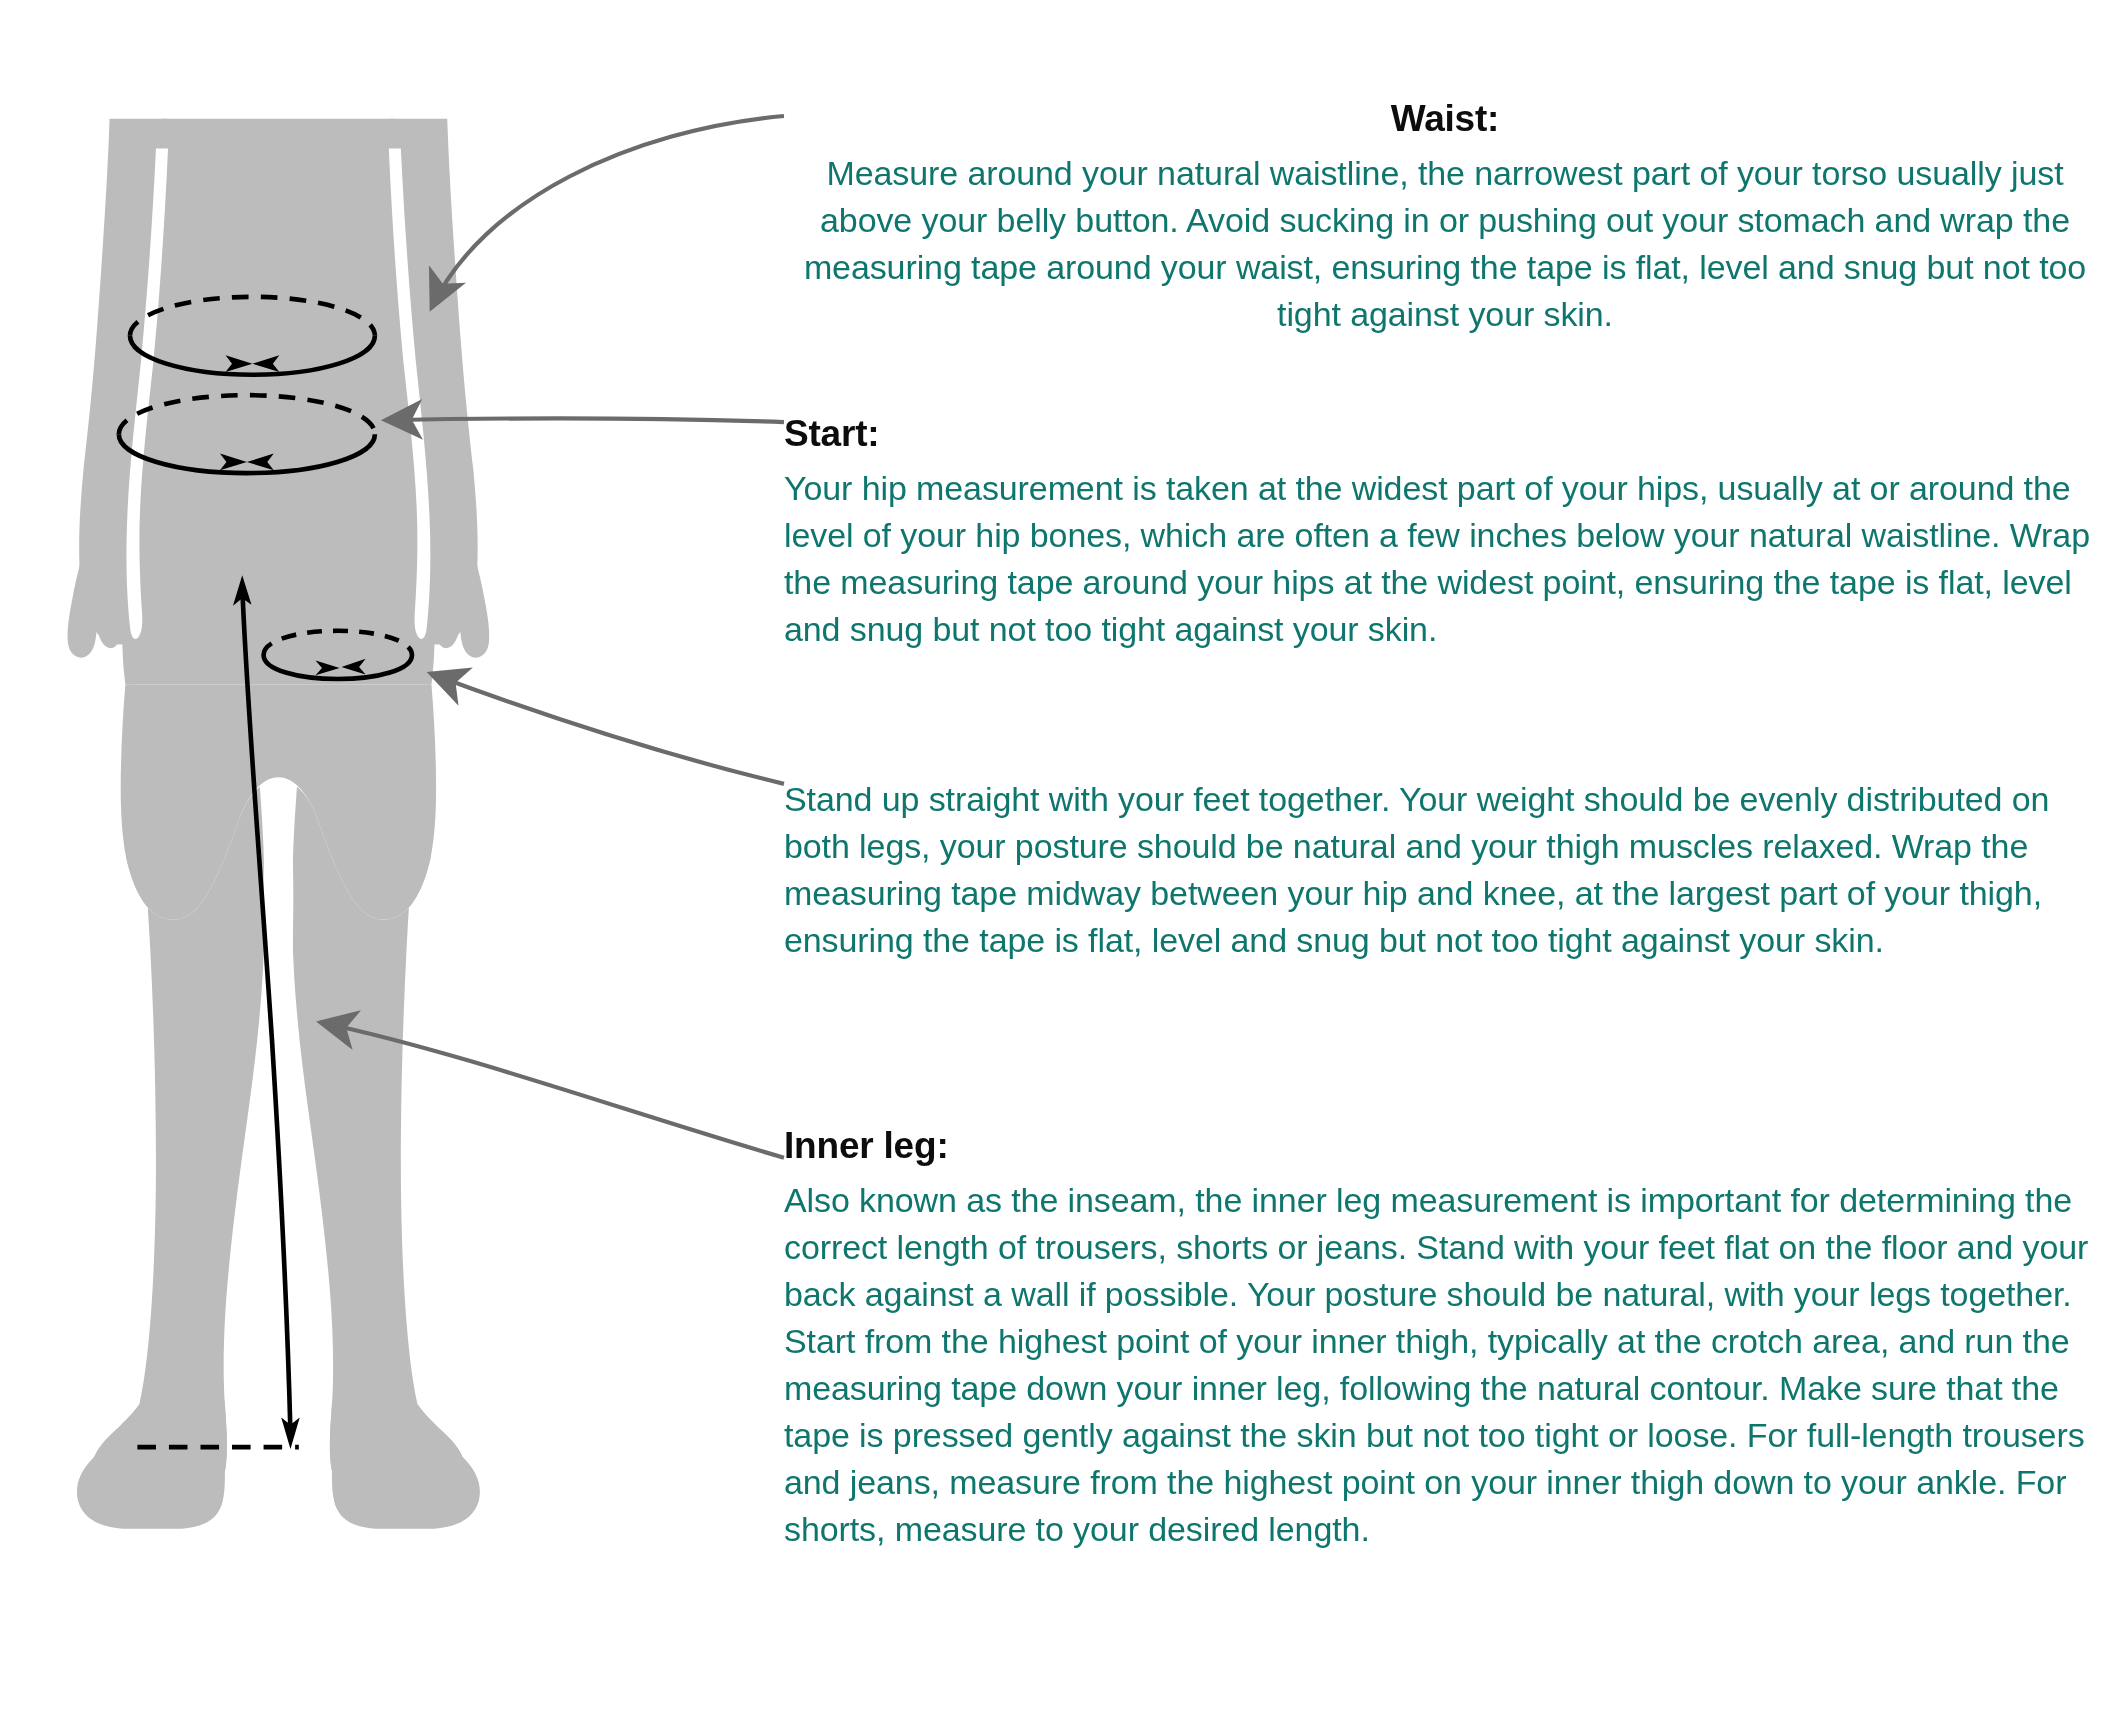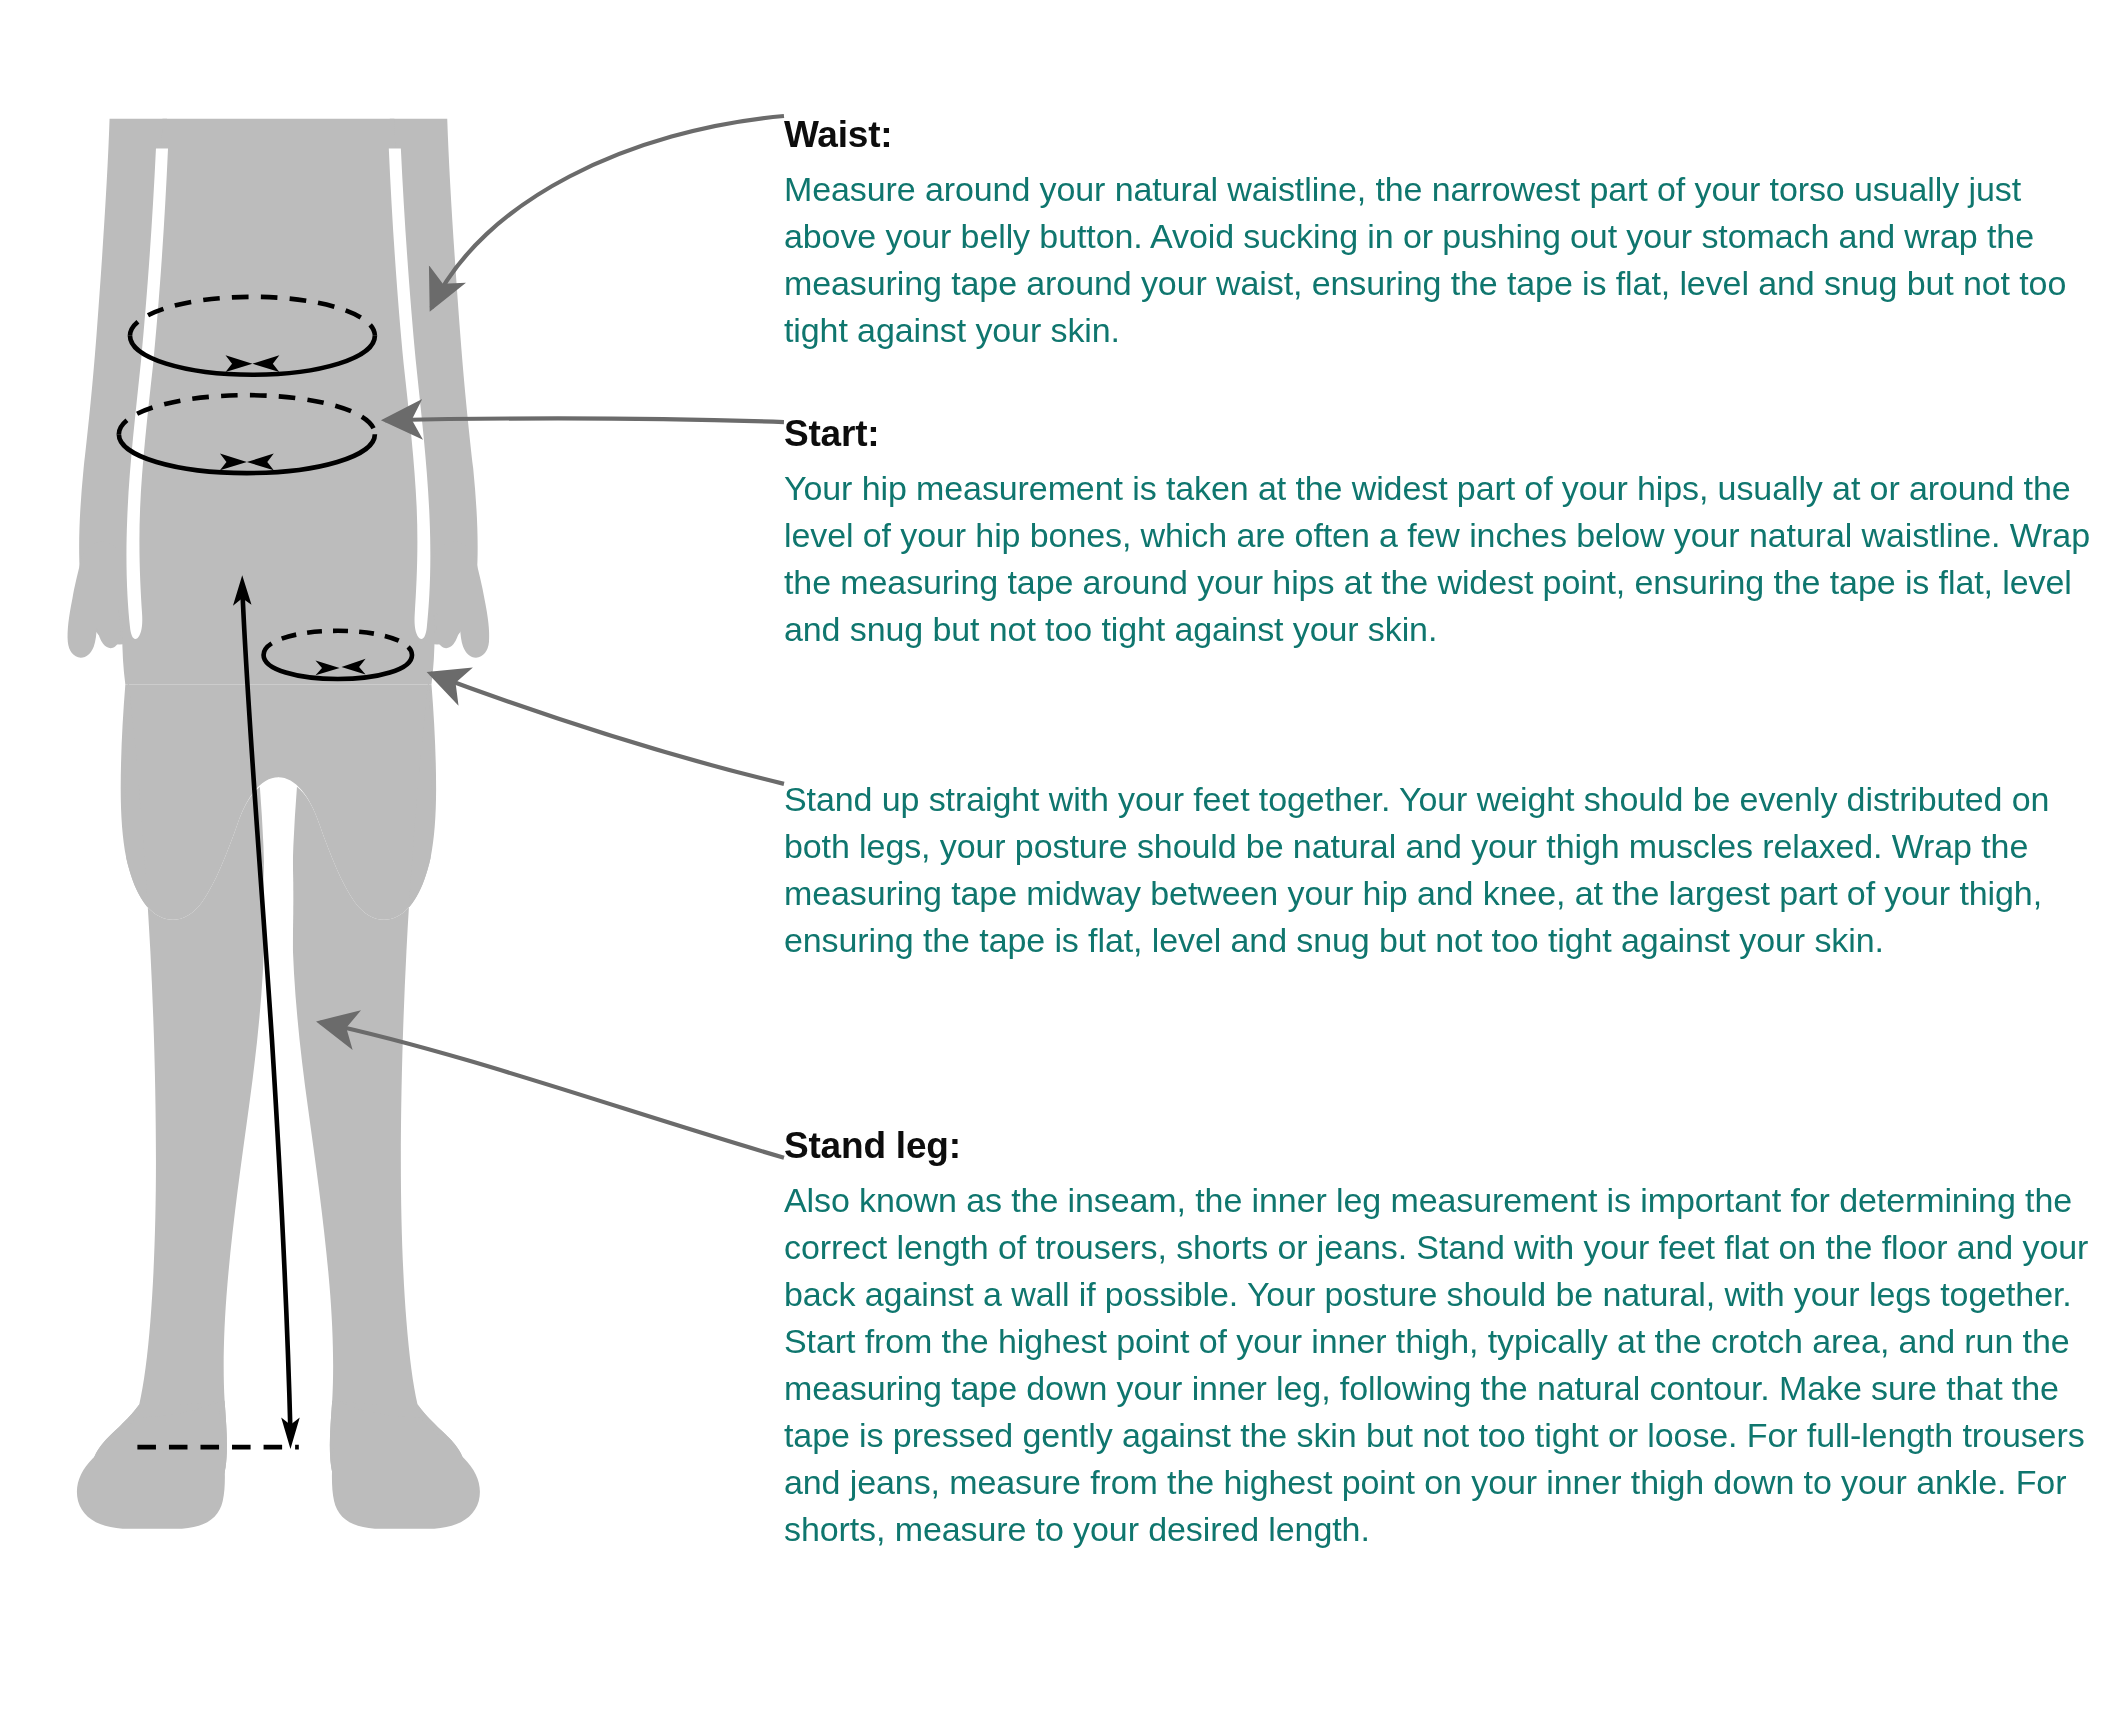--- a/index.html
+++ b/index.html
@@ -44,21 +44,21 @@
   }
   .section-body {
     font-size: 34px;
     font-weight: 400;
     color: #0f766e;
     line-height: 47px;
     margin: 0;
     letter-spacing: -0.1px;
   }
 
-  #sec-waist   { top: 116px; }
+  #sec-waist   { top: 100px; text-align: center; }
   #sec-hips    { top: 415px; }
   #sec-thighs  { top: 776px; }
   #sec-innerleg{ top: 1127px; }
 </style>
 </head>
 <body>
 
 <div id="figure-panel">
   <svg id="figure-svg" viewBox="0 0 860 1866" xmlns="http://www.w3.org/2000/svg">
 
@@ -360,18 +360,18 @@
   <div class="section" id="sec-hips">
     <h2 class="section-heading">Start:</h2>
     <p class="section-body">Your hip measurement is taken at the widest part of your hips, usually at or around the level of your hip bones, which are often a few inches below your natural waistline. Wrap the measuring tape around your hips at the widest point, ensuring the tape is flat, level and snug but not too tight against your skin.</p>
   </div>
 
   <div class="section" id="sec-thighs">
     <p class="section-body">Stand up straight with your feet together. Your weight should be evenly distributed on both legs, your posture should be natural and your thigh muscles relaxed. Wrap the measuring tape midway between your hip and knee, at the largest part of your thigh, ensuring the tape is flat, level and snug but not too tight against your skin.</p>
   </div>
 
   <div class="section" id="sec-innerleg">
-    <h2 class="section-heading">Stand leg:</h2>
+    <h2 class="section-heading">Inner leg:</h2>
     <p class="section-body">Also known as the inseam, the inner leg measurement is important for determining the correct length of trousers, shorts or jeans. Stand with your feet flat on the floor and your back against a wall if possible. Your posture should be natural, with your legs together. Start from the highest point of your inner thigh, typically at the crotch area, and run the measuring tape down your inner leg, following the natural contour. Make sure that the tape is pressed gently against the skin but not too tight or loose. For full-length trousers and jeans, measure from the highest point on your inner thigh down to your ankle. For shorts, measure to your desired length.</p>
   </div>
 
 </div>
 
 
 </body></html>

